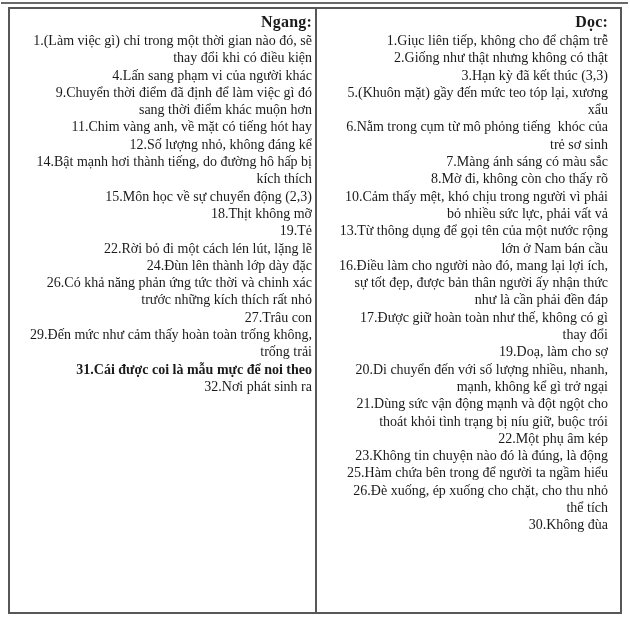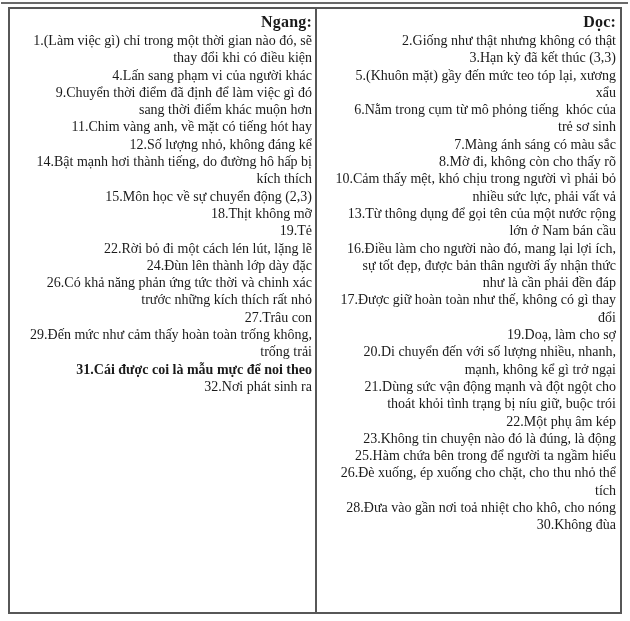--- a/index.html
+++ b/index.html
@@ -42,21 +42,21 @@
   }
   .cell.across {
     width: 307px;
     border-right: 2px solid #575757;
     padding-left: 4px;
     padding-right: 3px;
   }
   .cell.down {
     flex: 1;
     padding-left: 8px;
-    padding-right: 4px;
+    padding-right: 12px;
   }
   .heading {
     font-weight: bold;
     font-size: 16px;
     line-height: 20px;
     letter-spacing: 0.2px;
   }
   .clue {
     font-size: 14px;
     line-height: 17.3px;
@@ -101,34 +101,34 @@
         <div class="clue"><span class="num">26.</span><span class="txt">Có khả năng phản ứng tức thời và chinh xác trước những kích thích rất nhỏ</span></div>
         <div class="clue"><span class="num">27.</span><span class="txt">Trâu con</span></div>
         <div class="clue"><span class="num">29.</span><span class="txt">Đến mức như cảm thấy hoàn toàn trống không, trống trải</span></div>
         <div class="clue tight"><span>31.Cái được coi là mẫu mực để noi theo</span></div>
         <div class="clue"><span class="num">32.</span><span class="txt">Nơi phát sinh ra</span></div>
       </div>
   </div>
   <div class="cell down">
     <div class="heading">Dọc:</div>
     <div class="clue-list" id="down-list">
+        <div class="clue"><span class="num">1.</span><span class="txt">Giục liên tiếp, không cho để chậm trễ</span></div>
         <div class="clue"><span class="num">2.</span><span class="txt">Giống như thật nhưng không có thật</span></div>
         <div class="clue"><span class="num">3.</span><span class="txt">Hạn kỳ đã kết thúc (3,3)</span></div>
         <div class="clue"><span class="num">5.</span><span class="txt">(Khuôn mặt) gầy đến mức teo tóp lại, xương xẩu</span></div>
         <div class="clue"><span class="num">6.</span><span class="txt">Nằm trong cụm từ mô phỏng tiếng  khóc của trẻ sơ sinh</span></div>
         <div class="clue"><span class="num">7.</span><span class="txt">Màng ánh sáng có màu sắc</span></div>
         <div class="clue"><span class="num">8.</span><span class="txt">Mờ đi, không còn cho thấy rõ</span></div>
         <div class="clue"><span class="num">10.</span><span class="txt">Cảm thấy mệt, khó chịu trong người vì phải bỏ nhiều sức lực, phải vất vả</span></div>
         <div class="clue"><span class="num">13.</span><span class="txt">Từ thông dụng để gọi tên của một nước rộng lớn ở Nam bán cầu</span></div>
         <div class="clue"><span class="num">16.</span><span class="txt">Điều làm cho người nào đó, mang lại lợi ích, sự tốt đẹp, được bản thân người ấy nhận thức như là cần phải đền đáp</span></div>
         <div class="clue"><span class="num">17.</span><span class="txt">Được giữ hoàn toàn như thế, không có gì thay đổi</span></div>
         <div class="clue"><span class="num">19.</span><span class="txt">Doạ, làm cho sợ</span></div>
         <div class="clue"><span class="num">20.</span><span class="txt">Di chuyển đến với số lượng nhiều, nhanh, mạnh, không kể gì trở ngại</span></div>
         <div class="clue"><span class="num">21.</span><span class="txt">Dùng sức vận động mạnh và đột ngột cho thoát khỏi tình trạng bị níu giữ, buộc trói</span></div>
         <div class="clue"><span class="num">22.</span><span class="txt">Một phụ âm kép</span></div>
         <div class="clue"><span class="num">23.</span><span class="txt">Không tin chuyện nào đó là đúng, là động</span></div>
         <div class="clue"><span class="num">25.</span><span class="txt">Hàm chứa bên trong để người ta ngầm hiểu</span></div>
         <div class="clue"><span class="num">26.</span><span class="txt">Đè xuống, ép xuống cho chặt, cho thu nhỏ thể tích</span></div>
-        <div class="clue"><span class="num">28.</span><span class="txt">Đưa vào gần nơi toả nhiệt cho khô, cho nóng</span></div>
         <div class="clue"><span class="num">30.</span><span class="txt">Không đùa</span></div>
       </div>
   </div>
 </div>
 
 </body></html>

